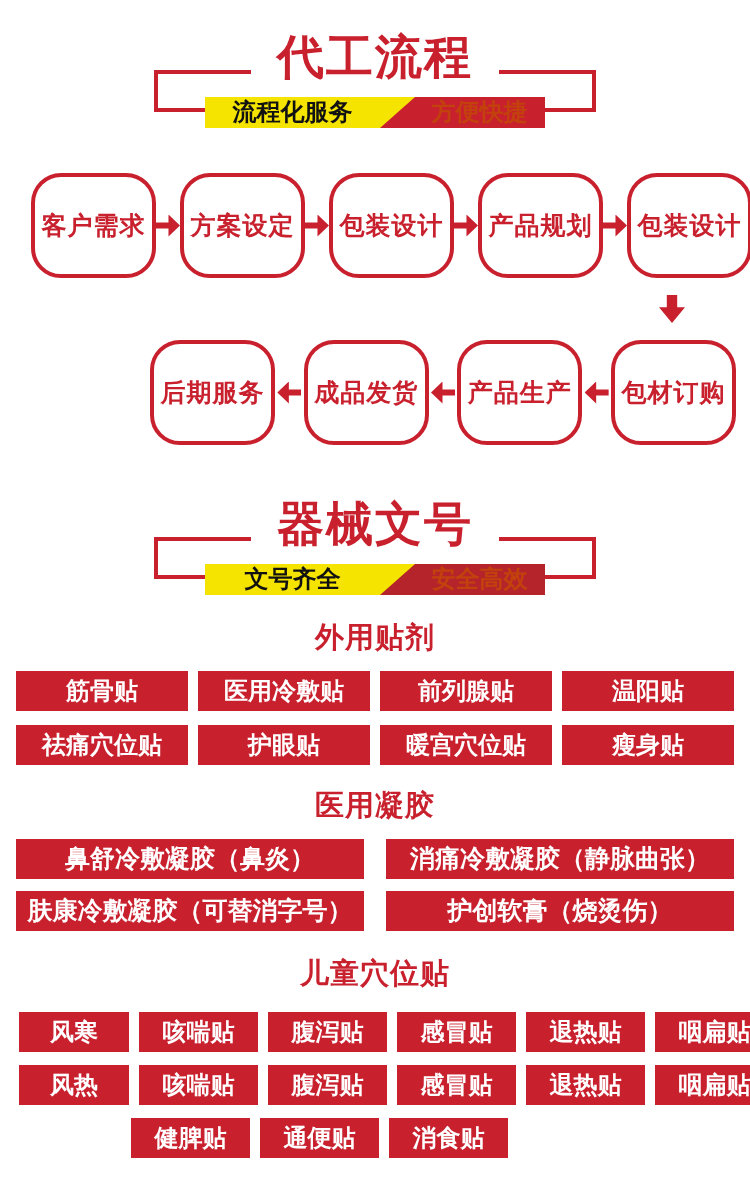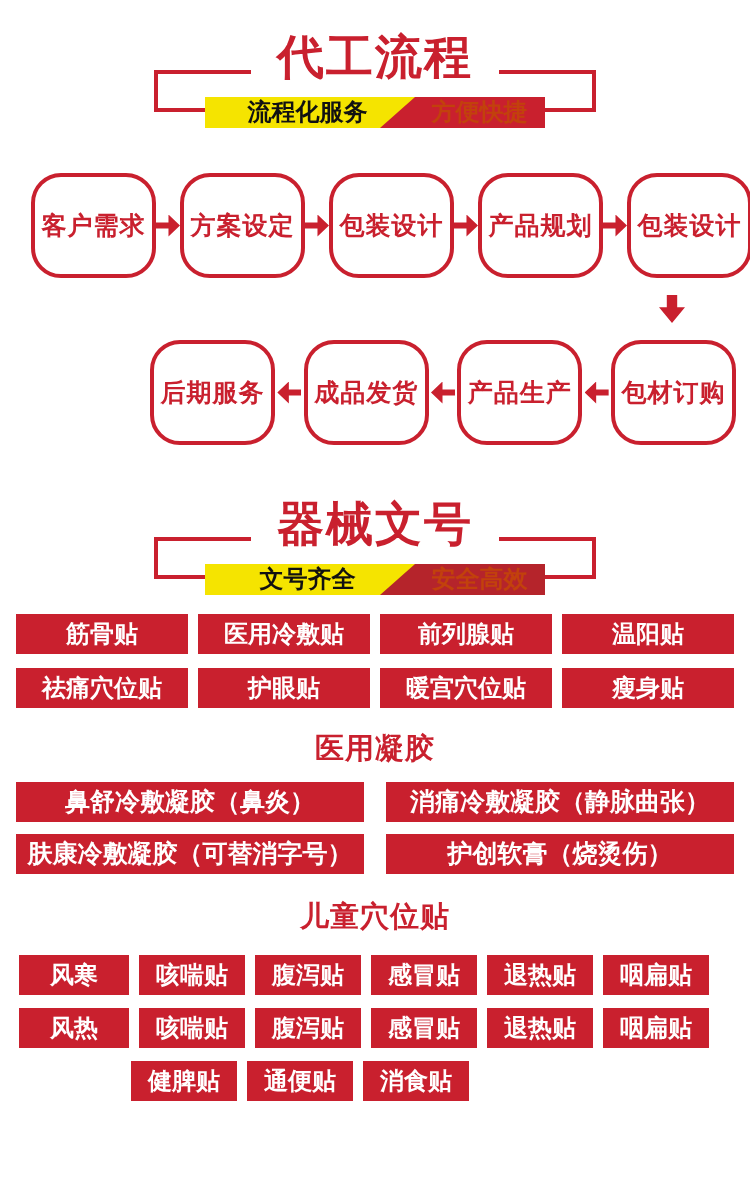--- a/index.html
+++ b/index.html
@@ -33,21 +33,21 @@
     position:absolute;z-index:3;left:205px;top:69px;
     width:340px;height:31px;background:var(--yellow);
   }
   .banner-red-part{
     position:absolute;left:175px;top:0;width:165px;height:31px;
     background:var(--red);
     clip-path:polygon(35px 0,100% 0,100% 100%,0 100%);
   }
   .banner.dark .banner-red-part{background:var(--red-dark);}
   .banner-label-left{
-    position:absolute;left:15px;top:0;width:175px;height:48px;line-height:31px;
+    position:absolute;left:0;top:0;width:175px;height:48px;line-height:31px;
     font-size:24px;font-weight:700;color:#111;z-index:2;text-align:center;white-space:nowrap;
   }
   .banner-label-right{
     position:absolute;left:212px;top:0;width:125px;height:31px;line-height:31px;
     font-size:24px;font-weight:700;color:#c2410c;z-index:2;text-align:center;white-space:nowrap;
   }
   
   .flow-row{display:flex;justify-content:space-between;align-items:center;padding:0 31px;}
   .flow-row1{margin-top:45px;height:105px;}
   .flow-row2{height:105px;padding:0;margin-left:150px;margin-right:14px;}
@@ -74,21 +74,21 @@
   .gh-1{margin-top:27px;}
   .gh-2{margin-top:25px;}
   .gh-3{margin-top:27px;}
   .tag-row{display:flex;justify-content:space-between;padding:0 16px;}
   .tag{
     background:var(--red);color:#fff;font-weight:700;text-align:center;
     height:40px;line-height:40px;flex:0 0 auto;white-space:nowrap;
   }
   .w172{width:172px;font-size:24px;}
   .w348{width:348px;font-size:25px;}
-  .w118{width:106px;font-size:24px;}
+  .w118{width:119px;font-size:24px;}
   .w102{width:110px;font-size:24px;text-align:center;}
   .mt19{margin-top:19px;}
   .mt14{margin-top:14px;}
   .mt12{margin-top:12px;gap:15px;}
   .mt24{margin-top:24px;}
   .mt13{margin-top:13px;}
   .kids-row{display:flex;padding-left:19px;gap:10px;justify-content:flex-start;}
   .kids-row3{padding-left:131px;}
 </style>
 </head>
@@ -138,20 +138,21 @@
     <div class="title-block">
       <div class="bracket"></div>
       <h1 class="main-title">器械文号</h1>
       <div class="banner dark">
         <div class="banner-red-part"></div>
         <div class="banner-label-left">文号齐全</div>
         <div class="banner-label-right">安全高效</div>
       </div>
     </div>
 
+    <h2 class="group-heading gh-1">外用贴剂</h2>
     <div class="tag-row mt19">
       <div class="tag w172">筋骨贴</div>
       <div class="tag w172">医用冷敷贴</div>
       <div class="tag w172">前列腺贴</div>
       <div class="tag w172">温阳贴</div>
     </div>
     <div class="tag-row mt14">
       <div class="tag w172">祛痛穴位贴</div>
       <div class="tag w172">护眼贴</div>
       <div class="tag w172">暖宫穴位贴</div>

